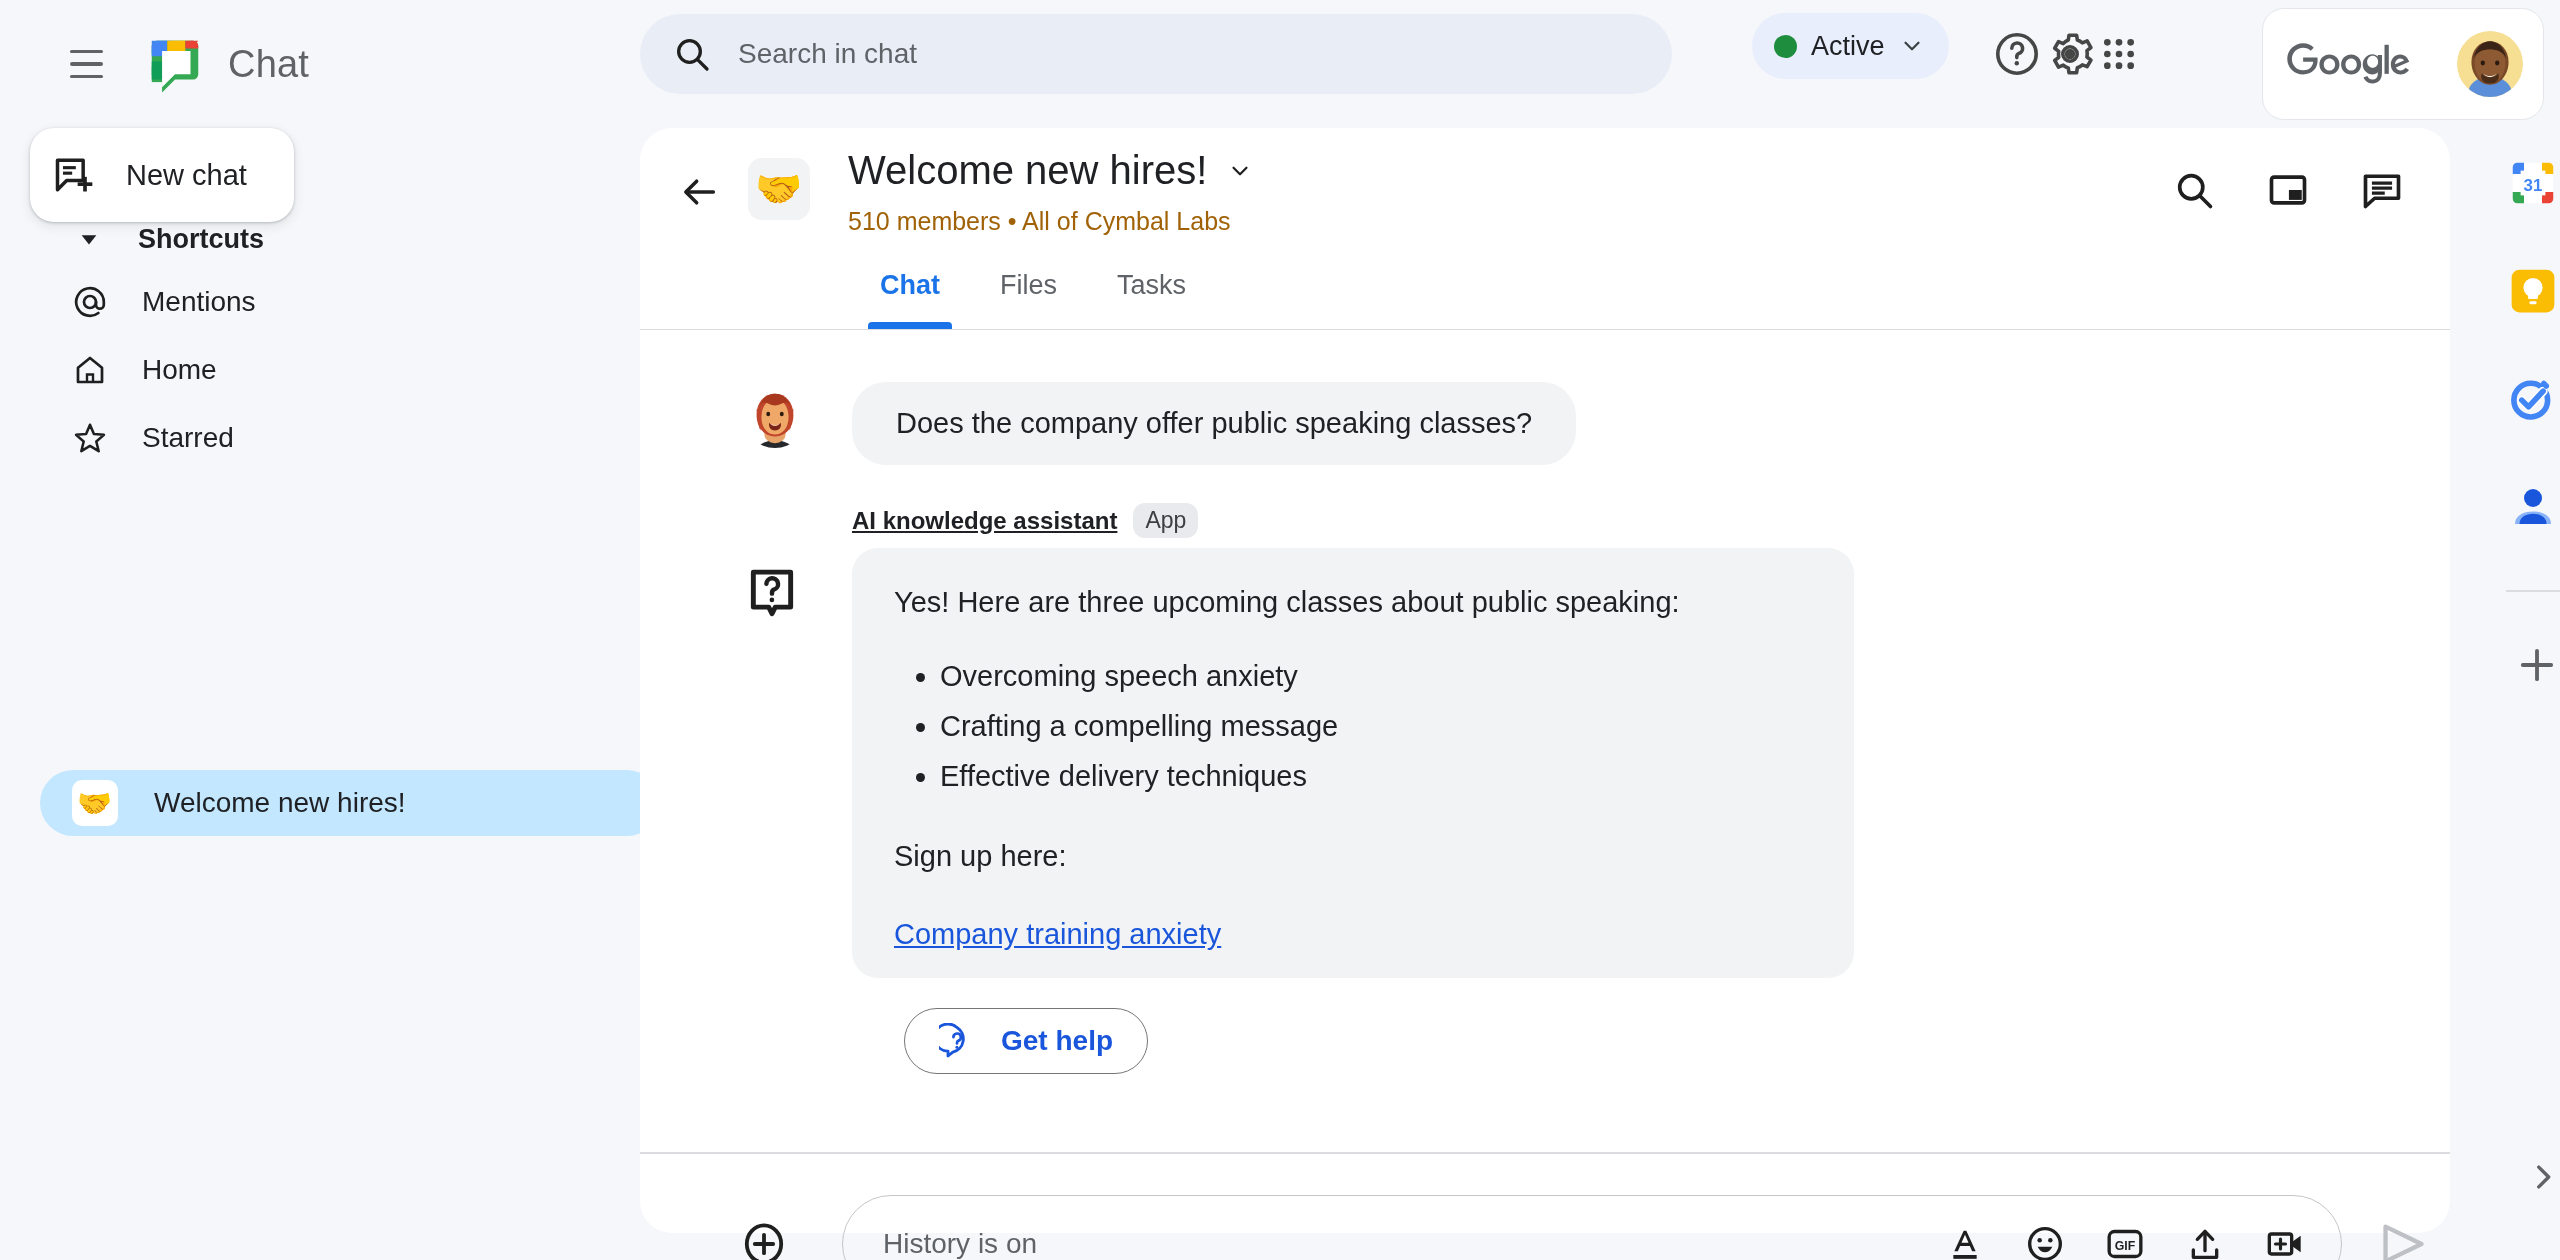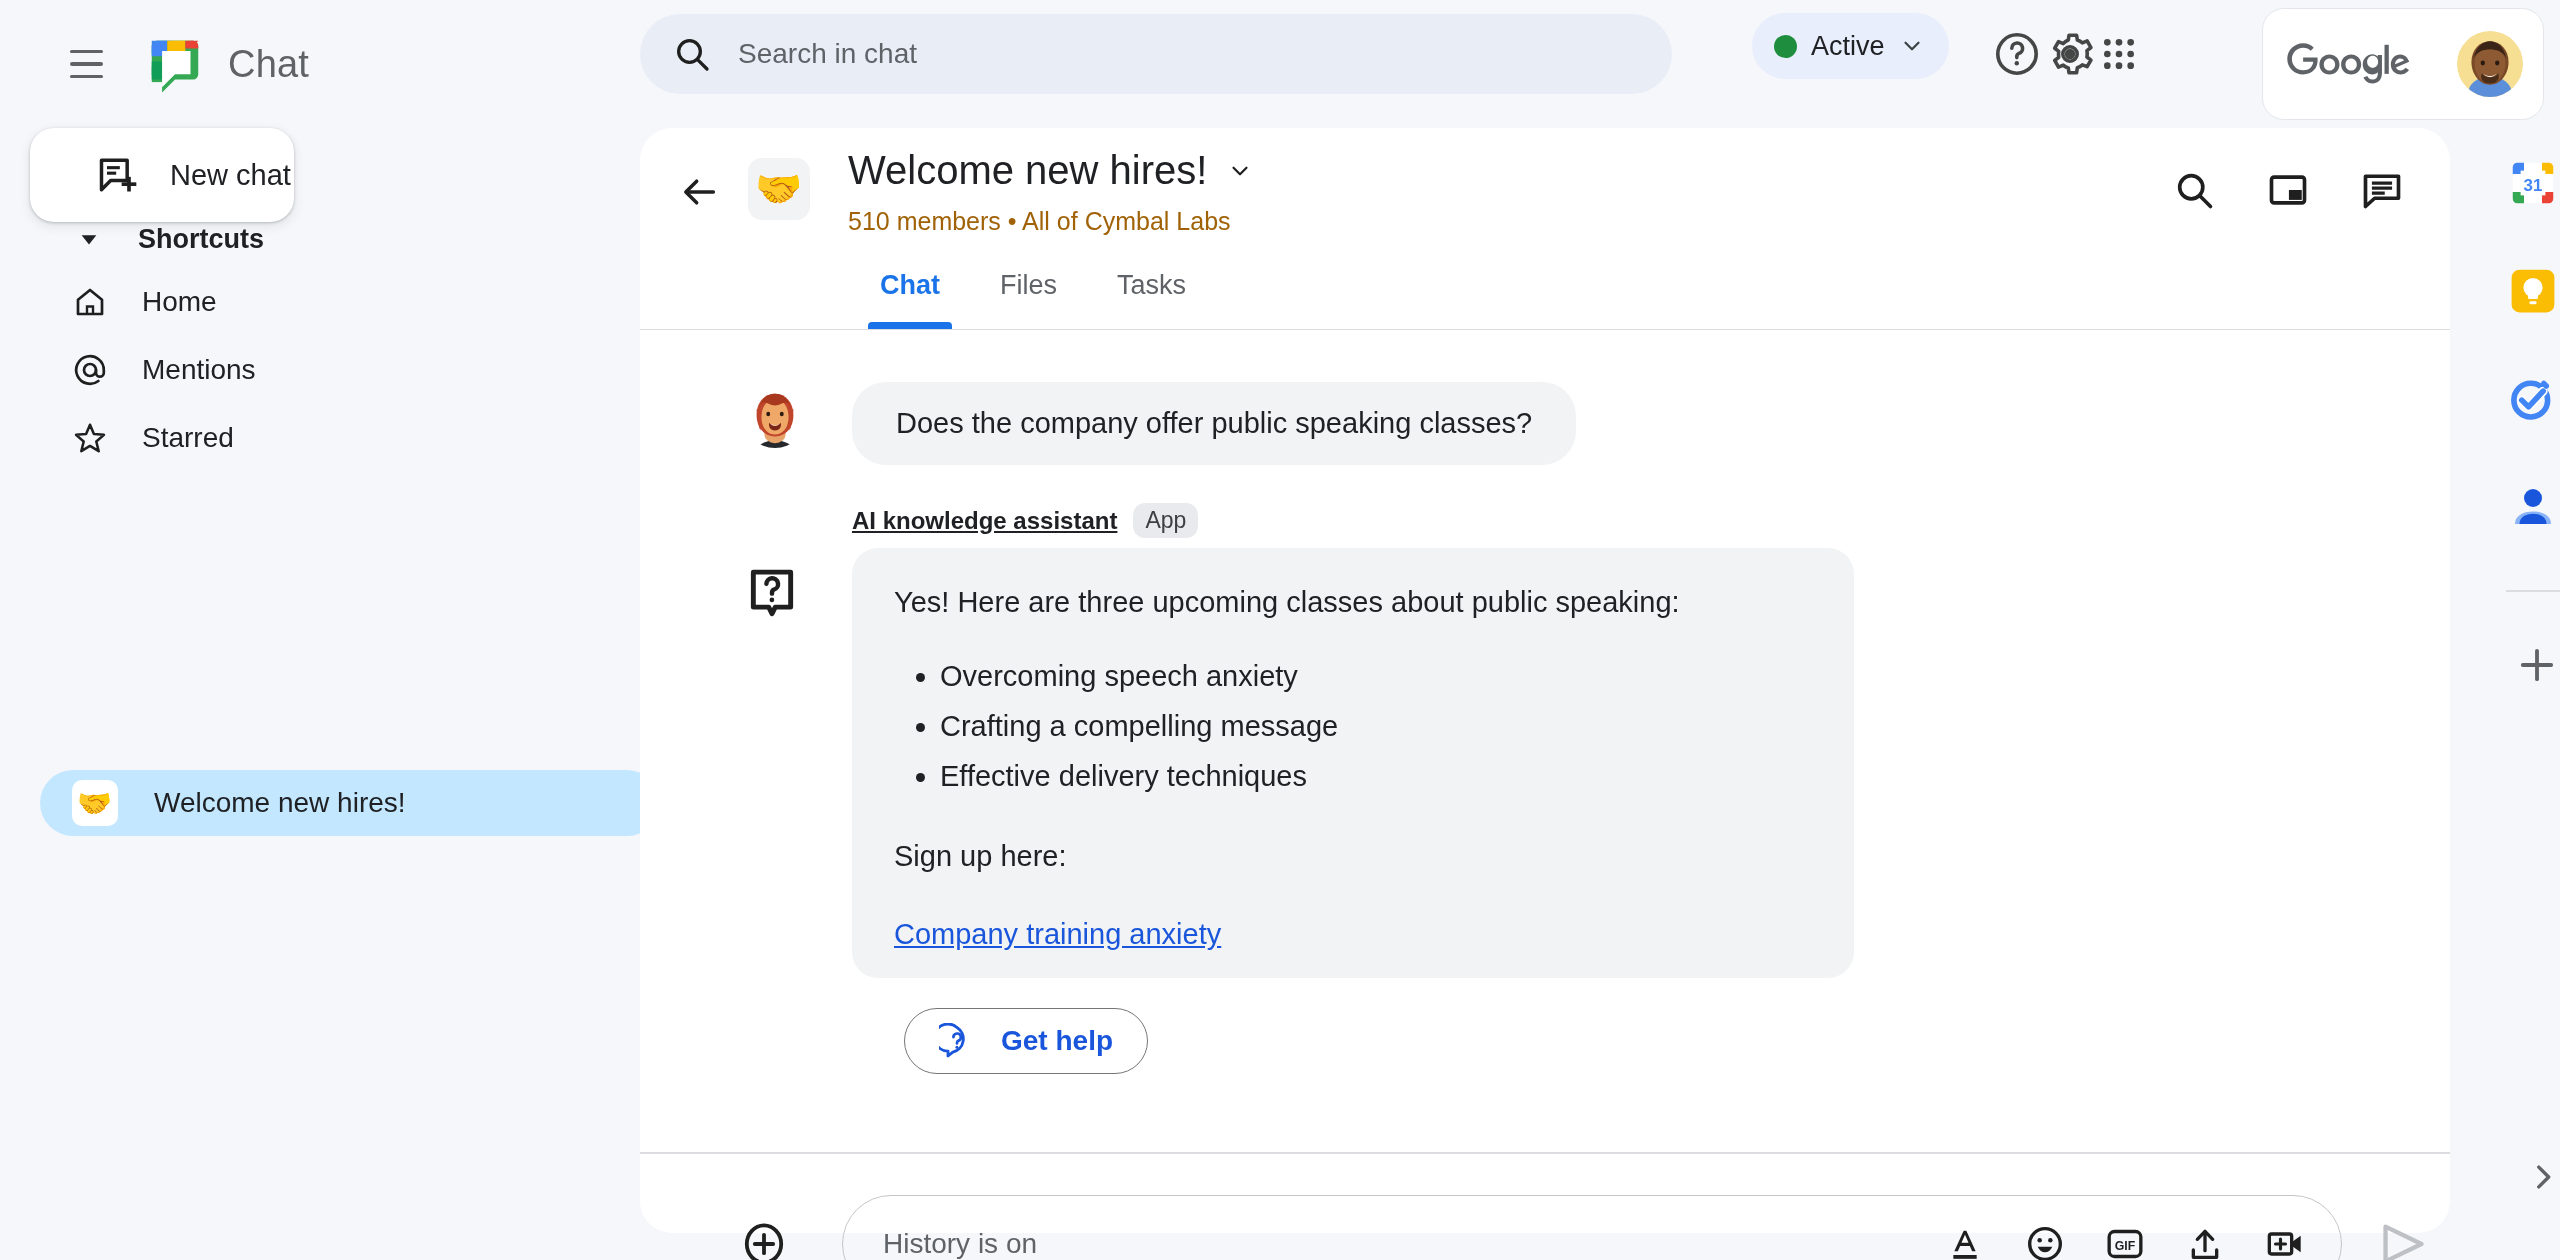--- a/index.html
+++ b/index.html
@@ -73,21 +73,21 @@
   .avatar-me { width: 66px; height: 66px; border-radius: 50%; overflow: hidden; flex: none; }
 
   
   .sidebar { position: absolute; left: 0; top: 128px; width: 640px; height: 1132px; }
 
   .newchat {
     position: absolute; left: 30px; top: 0;
     width: 264px; height: 94px;
     background: #fff; border-radius: 24px;
     box-shadow: 0 1px 3px rgba(60,64,67,.3), 0 4px 8px 3px rgba(60,64,67,.07);
-    display: flex; align-items: center; padding-left: 66px; gap: 30px; cursor: pointer;
+    display: flex; align-items: center; padding-left: 22px; gap: 30px; cursor: pointer;
   }
   .newchat .nc-icon { width: 44px; height: 44px; flex: none; }
   .newchat .nc-label { font-size: 29px; color: #202124; }
 
   .section-head {
     display: flex; align-items: center; height: 58px; cursor: pointer;
   }
   .section-head .caret { width: 22px; height: 22px; margin-left: 78px; flex: none; }
   .section-head .sh-label { font-size: 27px; color: #202124; font-weight: bold; margin-left: 38px; }
 
@@ -345,32 +345,32 @@
     <div style="margin-top:82px">
       <div class="section-head">
         <svg class="caret" viewBox="0 0 24 24">
           <polygon points="4,8 20,8 12,18" fill="#202124"></polygon>
         </svg>
         <div class="sh-label">Shortcuts</div>
       </div>
 
       <div class="nav-item">
         <svg class="ni-icon" viewBox="0 0 24 24">
+          <circle cx="12" cy="12" r="4" fill="none" stroke="#1f1f1f" stroke-width="1.8"></circle>
+          <path d="M16 12v1.8a2.6 2.6 0 0 0 5.2 0V12a9.2 9.2 0 1 0-3.6 7.3" fill="none" stroke="#1f1f1f" stroke-width="1.8" stroke-linecap="round"></path>
+        </svg>
+        <div class="ni-label">Mentions</div>
+      </div>
+
+      <div class="nav-item">
+        <svg class="ni-icon" viewBox="0 0 24 24">
           <path d="M4 10.5L12 4l8 6.5V20H4z" fill="none" stroke="#1f1f1f" stroke-width="1.8" stroke-linejoin="round"></path>
           <path d="M10 20v-5h4v5" fill="none" stroke="#1f1f1f" stroke-width="1.6"></path>
         </svg>
         <div class="ni-label">Home</div>
-      </div>
-
-      <div class="nav-item">
-        <svg class="ni-icon" viewBox="0 0 24 24">
-          <circle cx="12" cy="12" r="4" fill="none" stroke="#1f1f1f" stroke-width="1.8"></circle>
-          <path d="M16 12v1.8a2.6 2.6 0 0 0 5.2 0V12a9.2 9.2 0 1 0-3.6 7.3" fill="none" stroke="#1f1f1f" stroke-width="1.8" stroke-linecap="round"></path>
-        </svg>
-        <div class="ni-label">Mentions</div>
       </div>
 
       <div class="nav-item">
         <svg class="ni-icon" viewBox="0 0 24 24">
           <polygon points="12,3.2 14.6,9.4 21.3,9.9 16.2,14.3 17.8,20.8 12,17.3 6.2,20.8 7.8,14.3 2.7,9.9 9.4,9.4" fill="none" stroke="#1f1f1f" stroke-width="1.7" stroke-linejoin="round"></polygon>
         </svg>
         <div class="ni-label">Starred</div>
       </div>
     </div>
 

